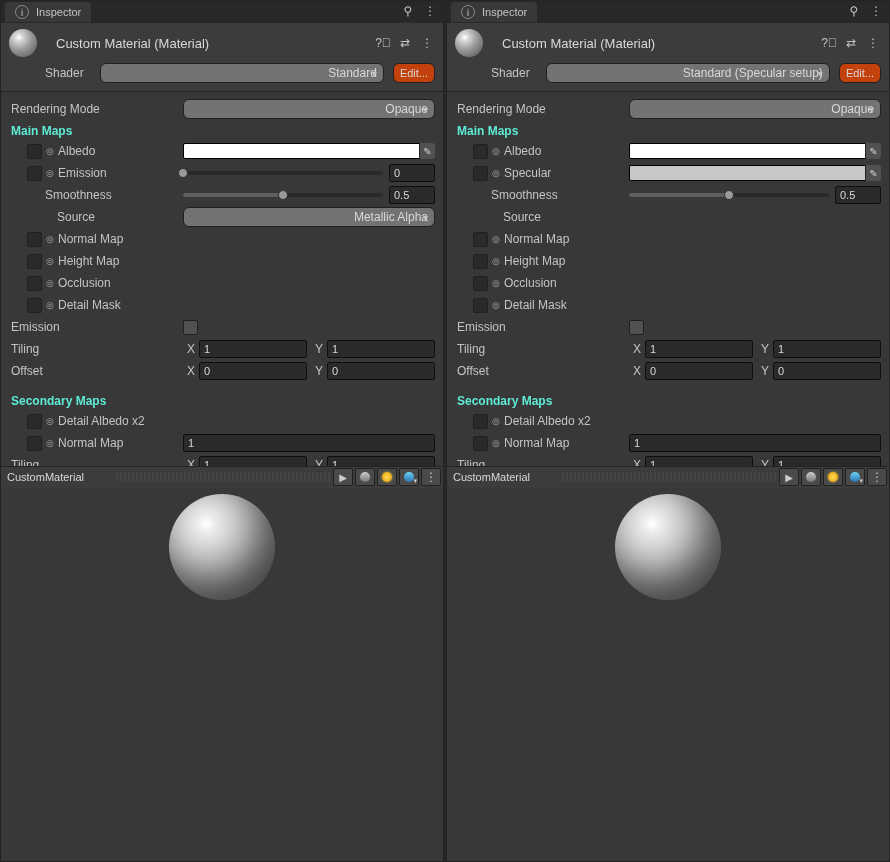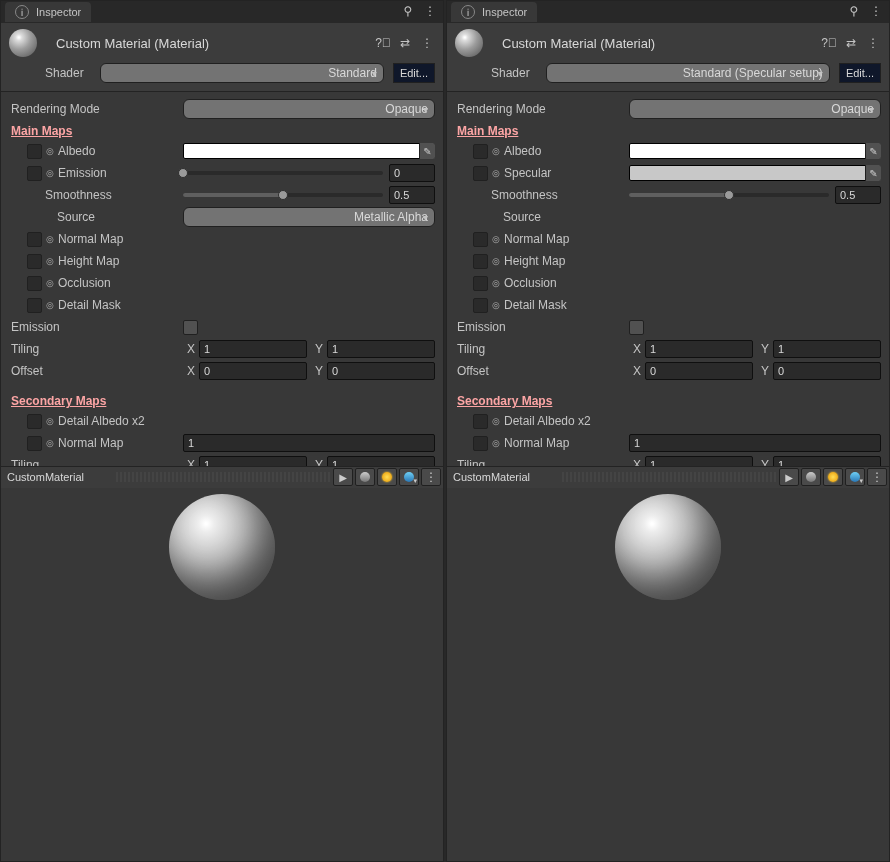--- a/index.html
+++ b/index.html
@@ -15,27 +15,27 @@
   .header { background: #3c3c3c; padding: 6px 8px 8px 8px; border-bottom: 1px solid #232323; }
   .header-row1 { display: flex; align-items: center; gap: 19px; }
   .mat-sphere { width: 28px; height: 28px; border-radius: 50%; background: radial-gradient(circle at 35% 30%, #fff 2%, #ddd 12%, #9c9c9c 45%, #6b6b6b 80%, #4a4a4a 100%); flex-shrink: 0; }
   .title-text { flex: 1; font-size: 13px; color: #d8d8d8; }
   .hdr-icons { display: flex; gap: 6px; color: #c4c4c4; align-items: center; }
   .hdr-icons .hicon { width: 16px; height: 16px; display: flex; align-items: center; justify-content: center; cursor: pointer; }
   .header-row2 { display: flex; align-items: center; gap: 9px; margin-top: 6px; padding-left: 36px; }
   .shader-label { width: 46px; color: #c4c4c4; }
   .dropdown { background: #737373; border: 1px solid #202020; border-radius: 6px; height: 20px; display: flex; align-items: center; padding: 0 6px; flex: 1; position: relative; color: #d8d8d8; cursor: pointer; justify-content: flex-end; }
   .dropdown::after { content: "▾"; position: absolute; right: 6px; font-size: 10px; color: #c4c4c4; }
-  .btn { background: #0f172a; border: 1px solid #202020; border-radius: 0; height: 20px; padding: 0 6px; display: flex; align-items: center; color: #d8d8d8; cursor: pointer; font-size: 11px; }
+  .btn { background: #c2410c; border: 1px solid #202020; border-radius: 6px; height: 20px; padding: 0 6px; display: flex; align-items: center; color: #d8d8d8; cursor: pointer; font-size: 11px; }
 
   .body { flex: 1; padding: 6px 8px 0 8px; overflow: hidden; }
   .row { display: flex; align-items: center; height: 22px; gap: 20px; }
   .label-col { width: 154px; display: flex; align-items: center; gap: 3px; padding-left: 2px; }
   .field-col { flex: 1; display: flex; align-items: center; gap: 4px; }
-  .section-head { font-weight: bold; color: #fca5a5; padding: 4px 0 2px 2px; text-decoration: underline; }
+  .section-head { font-weight: bold; color: #5eead4; padding: 4px 0 2px 2px; }
 
   .tex-swatch { width: 15px; height: 15px; background: #2a2a2a; border: 1px solid #202020; border-radius: 2px; flex-shrink: 0; cursor: pointer; }
   .picker-dot { width: 10px; height: 10px; display: flex; align-items: center; justify-content: center; font-size: 9px; color: #aaa; cursor: pointer; flex-shrink: 0; }
   .picker-dot::before { content: "◎"; }
 
   .color-swatch { flex: 1; height: 16px; background: #fff; border: 1px solid #000; border-radius: 2px; cursor: pointer; position: relative; }
   .color-swatch .eyedrop { position: absolute; right: -1px; top: -1px; bottom: -1px; width: 16px; background: #515151; display: flex; align-items: center; justify-content: center; color: #ccc; font-size: 10px; border-left: 1px solid #202020; border-radius: 0 2px 2px 0;}
   .color-swatch.lightgray { background: #c8c8c8; }
 
   .slider-wrap { flex: 1; display: flex; align-items: center; gap: 6px; }

